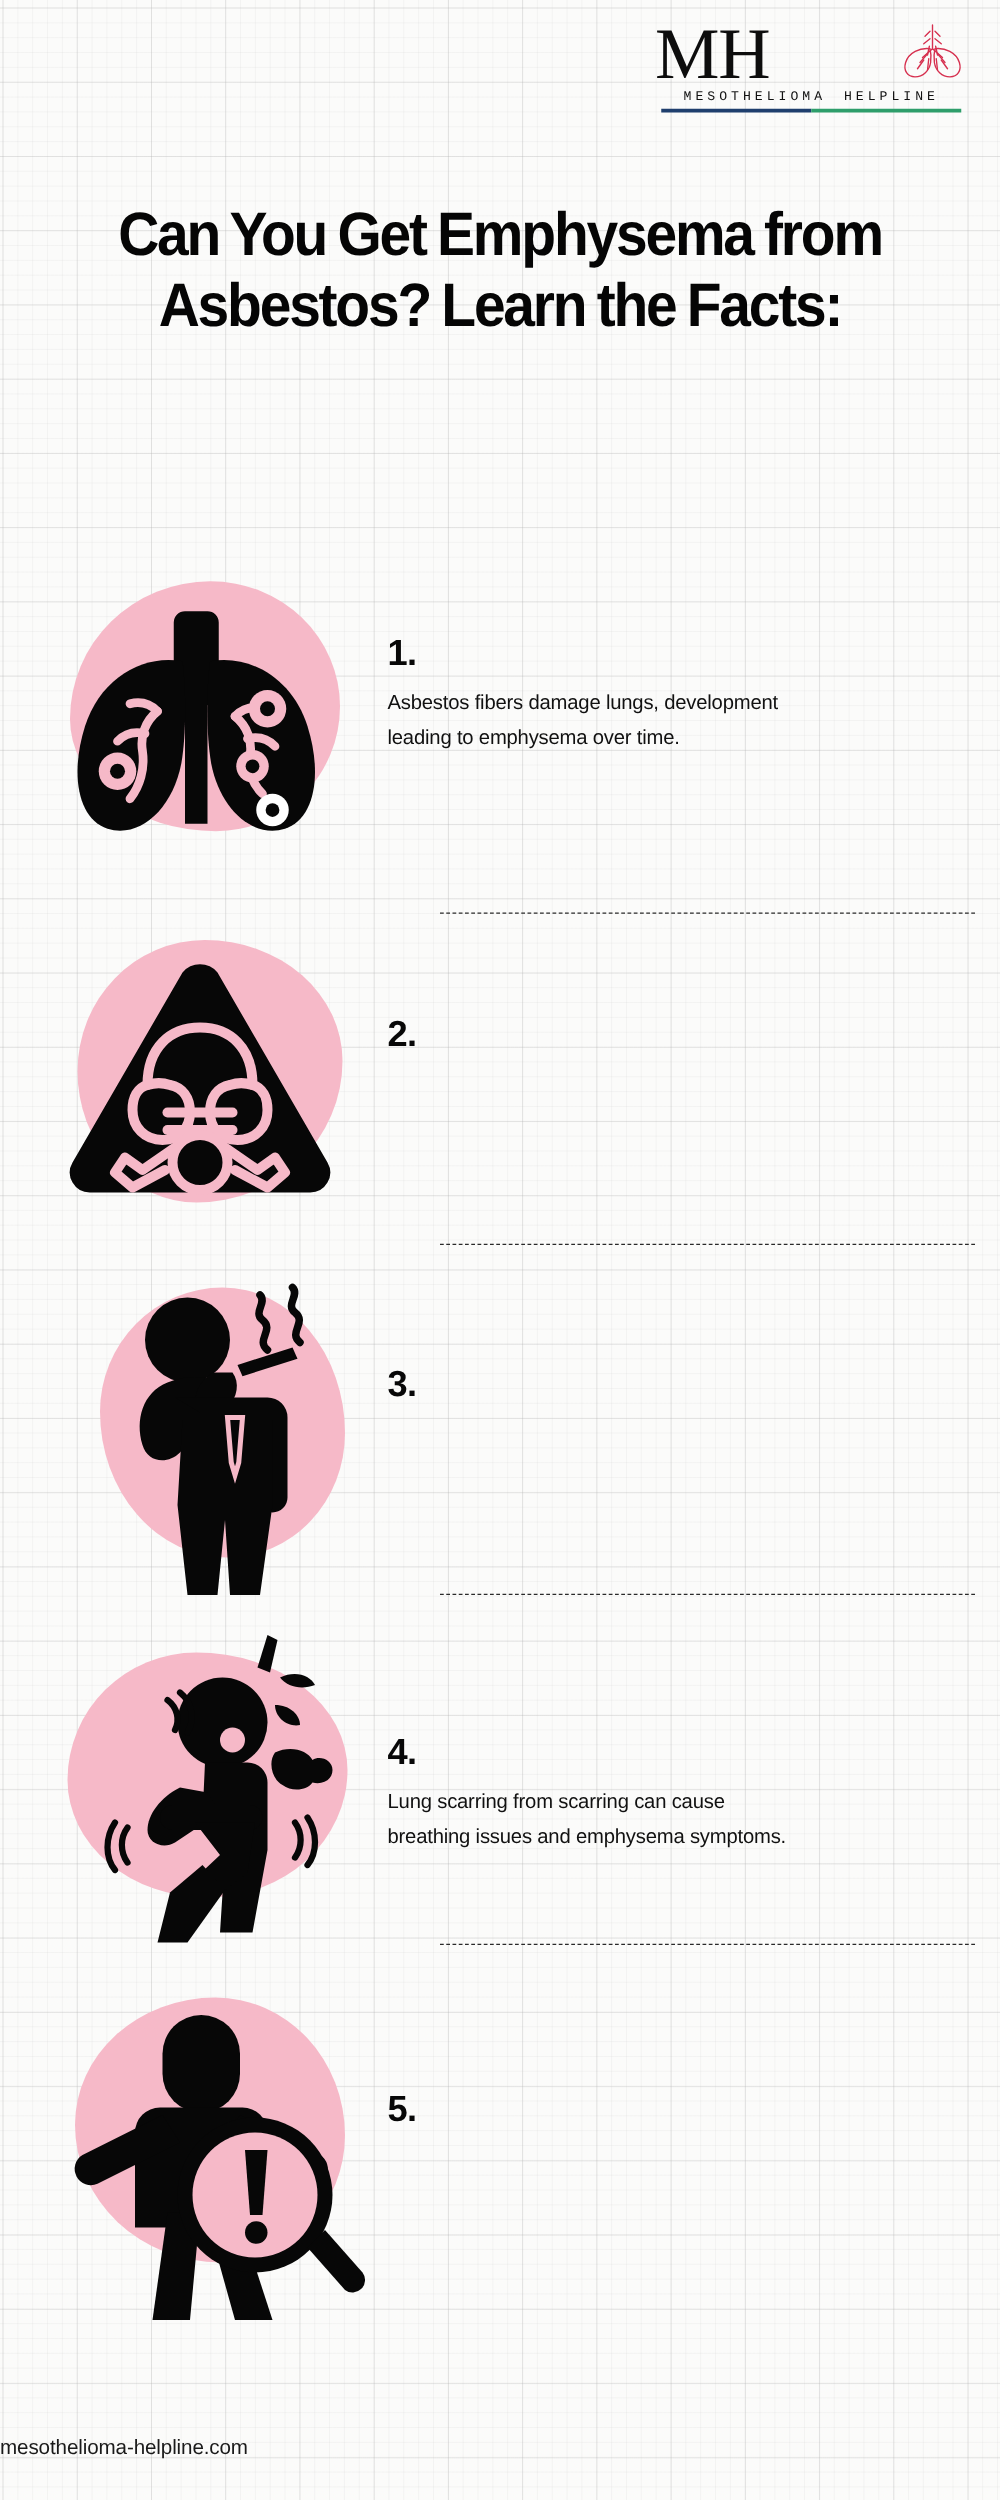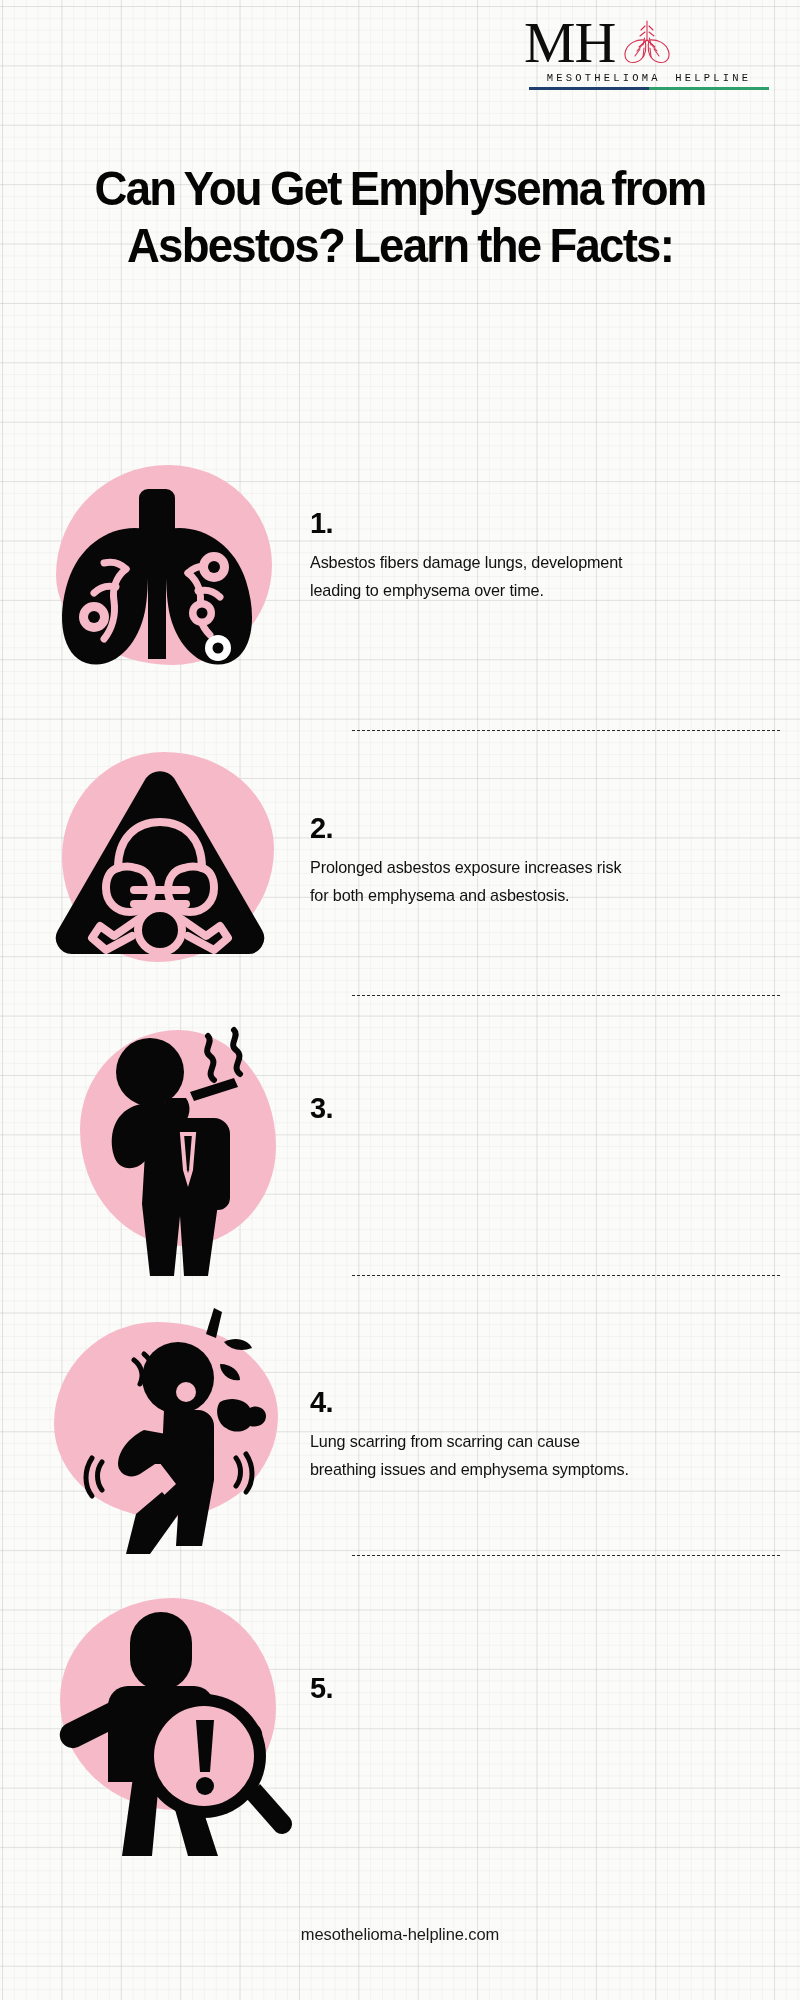--- a/index.html
+++ b/index.html
@@ -39,21 +39,21 @@
   #logo-block {
     position: absolute;
     top: 14px;
     right: 26px;
     width: 250px;
     text-align: center;
   }
   .logo-row {
     display: flex;
     align-items: flex-end;
-    justify-content: flex-start;
+    justify-content: space-between;
     gap: 4px;
     height: 56px;
   }
   .logo-mh {
     font-family: "Liberation Serif", serif;
     font-size: 58px;
     font-weight: 400;
     line-height: 0.95;
     color: #0d0d0d;
     letter-spacing: -1px;
@@ -147,24 +147,24 @@
     left: 352px;
     width: 428px;
     height: 0;
     border-top: 1.4px dashed #2a2a2a;
     z-index: 3;
   }
 
   
   #footer {
     position: absolute;
-    bottom: 56px;
+    bottom: 32px;
     left: 0;
     width: 800px;
-    text-align: center;
+    text-align: left;
     font-family: "Liberation Sans", sans-serif;
     font-size: 16.5px;
     color: #1a1a1a;
     letter-spacing: -0.1px;
   }
 </style>
 </head>
 <body>
 
 <div id="page">
@@ -252,21 +252,20 @@
             <path d="M86 140 H138"></path>
             <circle cx="112" cy="166" r="22"></circle>
             <path d="M92 154 L66 172 L52 162 L44 174 L58 186 L84 172"></path>
             <path d="M132 154 L158 172 L172 162 L180 174 L166 186 L140 172"></path>
           </g>
         </svg>
       </div>
     </div>
     <div class="fact-text" style="padding-top:74px;">
       <div class="fact-num">2.</div>
-      <div class="fact-body">Prolonged asbestos exposure increases risk for both emphysema and asbestosis.</div>
     </div>
   </div>
   <div class="divider" style="top:995px;"></div>
 
   <div class="fact-row" style="top:1000px;height:280px;">
     <div class="fact-icon">
       <div class="blob" style="left:80px;top:30px;width:196px;height:216px;border-radius:50% 50% 48% 52% / 46% 54% 46% 54%;"></div>
       <div class="pictogram" style="left:62px;top:14px;">
         <svg width="230" height="268" viewBox="0 0 230 268">
           <g fill="none" stroke="#070707" stroke-width="6" stroke-linecap="round">

